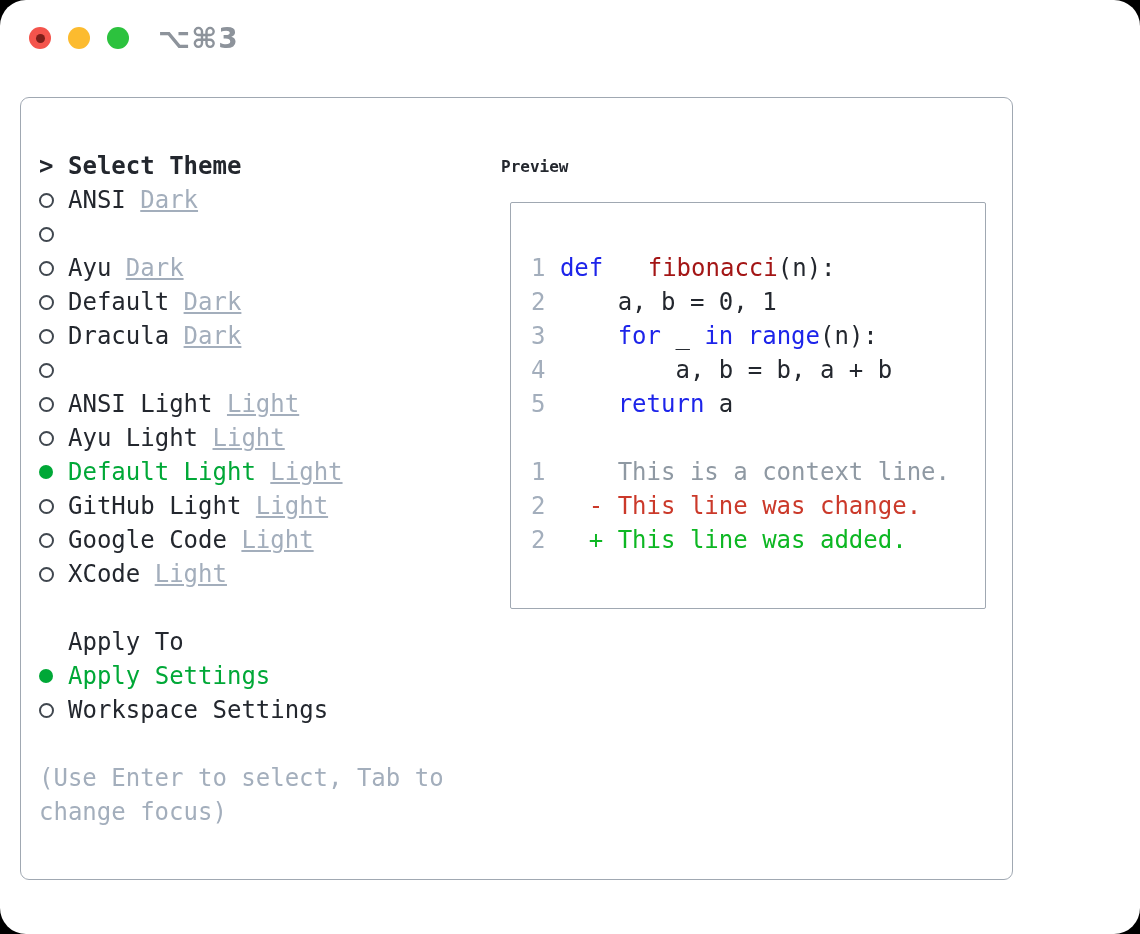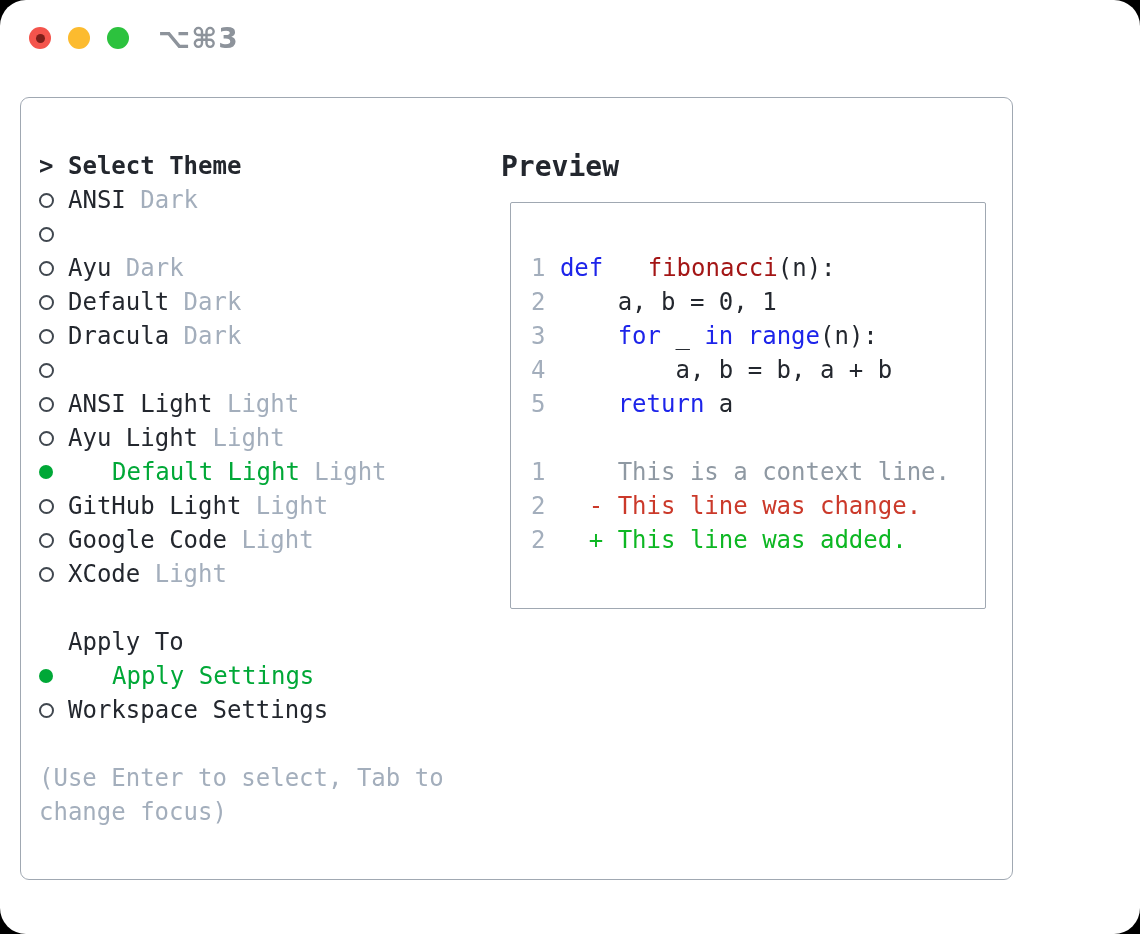--- a/index.html
+++ b/index.html
@@ -32,28 +32,28 @@
     border:1.8px solid var(--border);border-radius:9px;
     box-sizing:border-box;
   }
   .left-col{position:absolute;left:18px;top:51px;width:440px;font-size:24px;}
   .row{height:34px;display:flex;align-items:center;white-space:pre;}
   .row.spacer{height:34px;}
   .marker{width:29px;flex:0 0 29px;display:flex;align-items:center;}
   .caret{font-weight:700;color:var(--text);}
   .bold{font-weight:700;}
   .label{color:var(--text);}
-  .variant{color:var(--muted);}
+  .variant{color:var(--muted);text-decoration:underline;}
   .option .radio{width:11px;height:11px;border:2px solid var(--radio-outline);border-radius:50%;background:transparent;}
   .option.selected .radio{width:14px;height:14px;border:none;background:var(--accent-green);}
-  .option.selected .label{color:var(--accent-green);margin-left:44px;}
+  .option.selected .label{color:var(--accent-green);}
   .option.selected .variant{color:var(--muted);}
   .help{color:var(--muted);}
   
-  .preview-title{position:absolute;left:480px;top:51px;height:34px;display:flex;align-items:center;font-size:28px;font-weight:700;color:var(--text);}
+  .preview-title{position:absolute;left:480px;top:51px;height:34px;display:flex;align-items:center;font-size:16px;font-weight:700;color:var(--text);}
   .preview-box{
     position:absolute;left:489px;top:104px;width:476px;height:407px;
     border:1.8px solid var(--border);border-radius:2px;
     box-sizing:border-box;
     padding:48px 0 0 20px;
     font-size:24px;
   }
   .code-row{height:34px;display:flex;align-items:center;white-space:pre;}
   .lnum{display:inline-block;width:1ch;text-align:right;margin-right:1ch;color:var(--muted);flex:0 0 auto;}
   .code{white-space:pre;}

